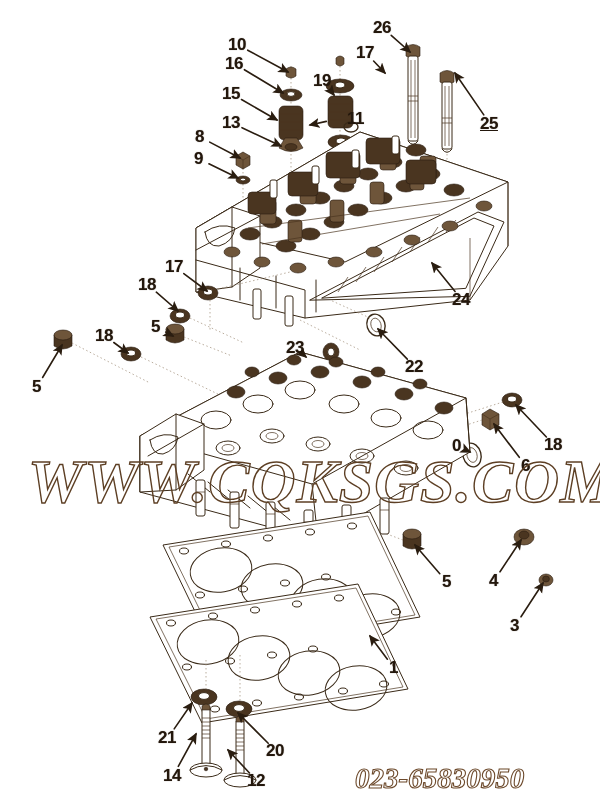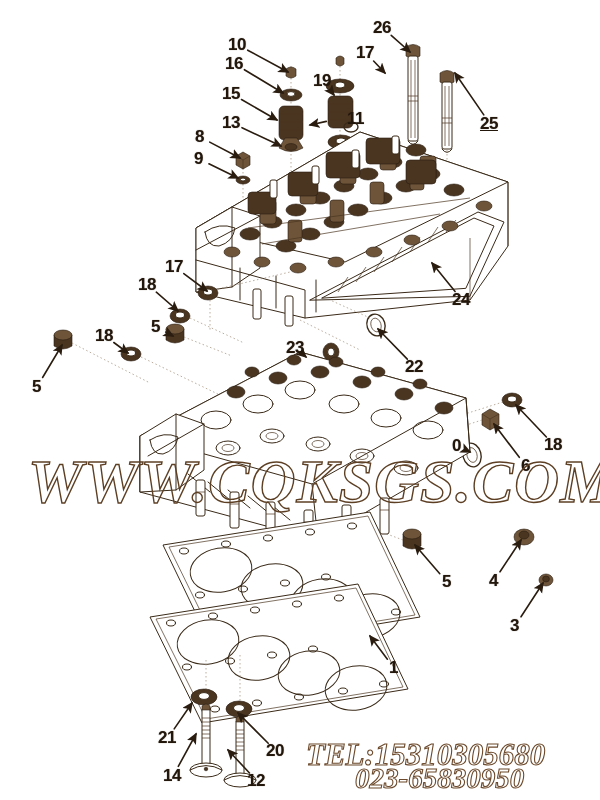--- a/index.html
+++ b/index.html
@@ -486,16 +486,15 @@
       <div class="callout" style="left: 489px; top: 572px;">4</div>
       <div class="callout" style="left: 510px; top: 617px;">3</div>
       <div class="callout" style="left: 389px; top: 659px;">1</div>
       <div class="callout" style="left: 158px; top: 729px;">21</div>
       <div class="callout" style="left: 163px; top: 767px; text-align: center;">14</div>
       <div class="callout" style="left: 266px; top: 742px;">20</div>
       <div class="callout" style="left: 247px; top: 772px;">12</div>
     </div>
 
   <div class="wm" id="wm-main">WWW.CQKSGS.COM</div>
-  <div class="wm" id="tel-line1">TEL:15310305680</div>
   <div class="wm" id="tel-line2">023-65830950</div>
 
 </div>
 
 </body></html>

